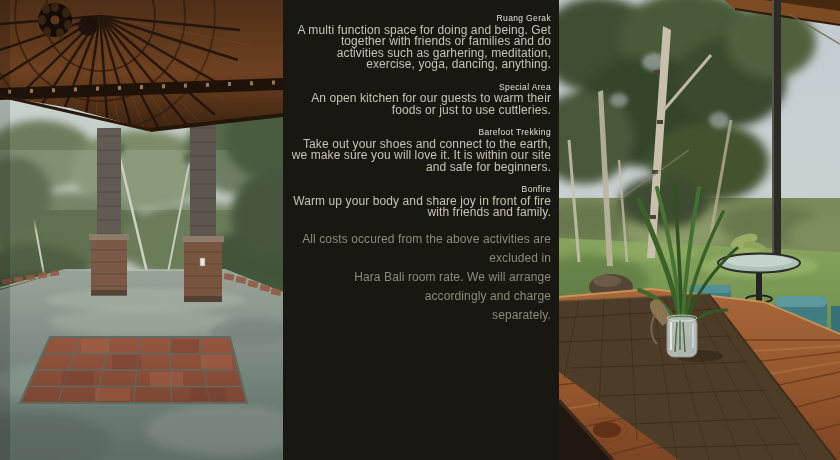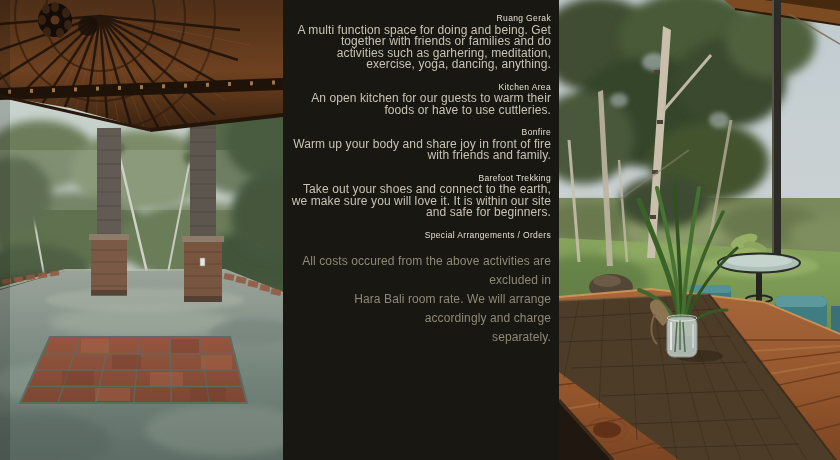--- a/index.html
+++ b/index.html
@@ -254,37 +254,36 @@
 
 <div class="panel">
   <div class="section">
     <div class="section-heading">Ruang Gerak</div>
     <div class="section-body">A multi function space for doing and being. Get
 together with friends or families and do
 activities such as garhering, meditation,
 exercise, yoga, dancing, anything.</div>
   </div>
   <div class="section">
-    <div class="section-heading">Kitchen Area</div>
+    <div class="section-heading">Special Area</div>
     <div class="section-body">An open kitchen for our guests to warm their
-foods or have to use cuttleries.</div>
-  </div>
-  <div class="section">
-    <div class="section-heading">Bonfire</div>
-    <div class="section-body">Warm up your body and share joy in front of fire
-with friends and family.</div>
+foods or just to use cuttleries.</div>
   </div>
   <div class="section">
     <div class="section-heading">Barefoot Trekking</div>
     <div class="section-body">Take out your shoes and connect to the earth,
 we make sure you will love it. It is within our site
 and safe for beginners.</div>
   </div>
   <div class="section">
-    <div class="section-heading">Special Arrangements / Orders</div>
+    <div class="section-heading">Bonfire</div>
+    <div class="section-body">Warm up your body and share joy in front of fire
+with friends and family.</div>
+  </div>
+  <div class="section">
   </div>
   <div class="disclaimer">All costs occured from the above activities are excluded in
 Hara Bali room rate. We will arrange accordingly and charge
 separately.</div>
 </div>
 
 <div class="photo photo-right">
 <svg width="281" height="460" viewBox="0 0 281 460">
   <defs>
     <linearGradient id="Rsky" x1="0" y1="0" x2="0" y2="1">

